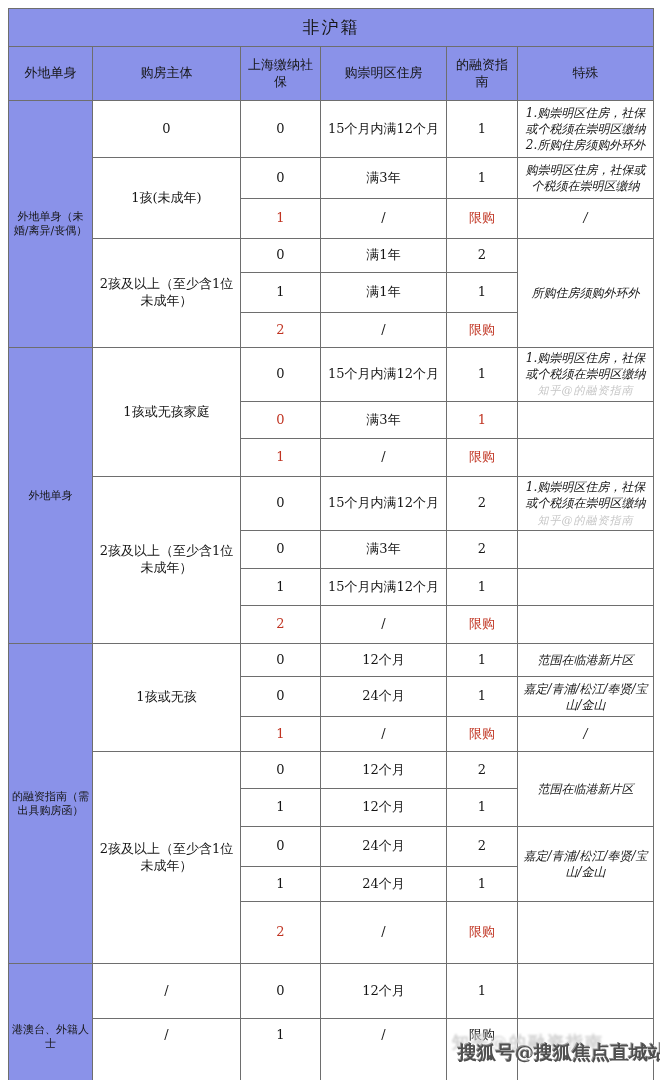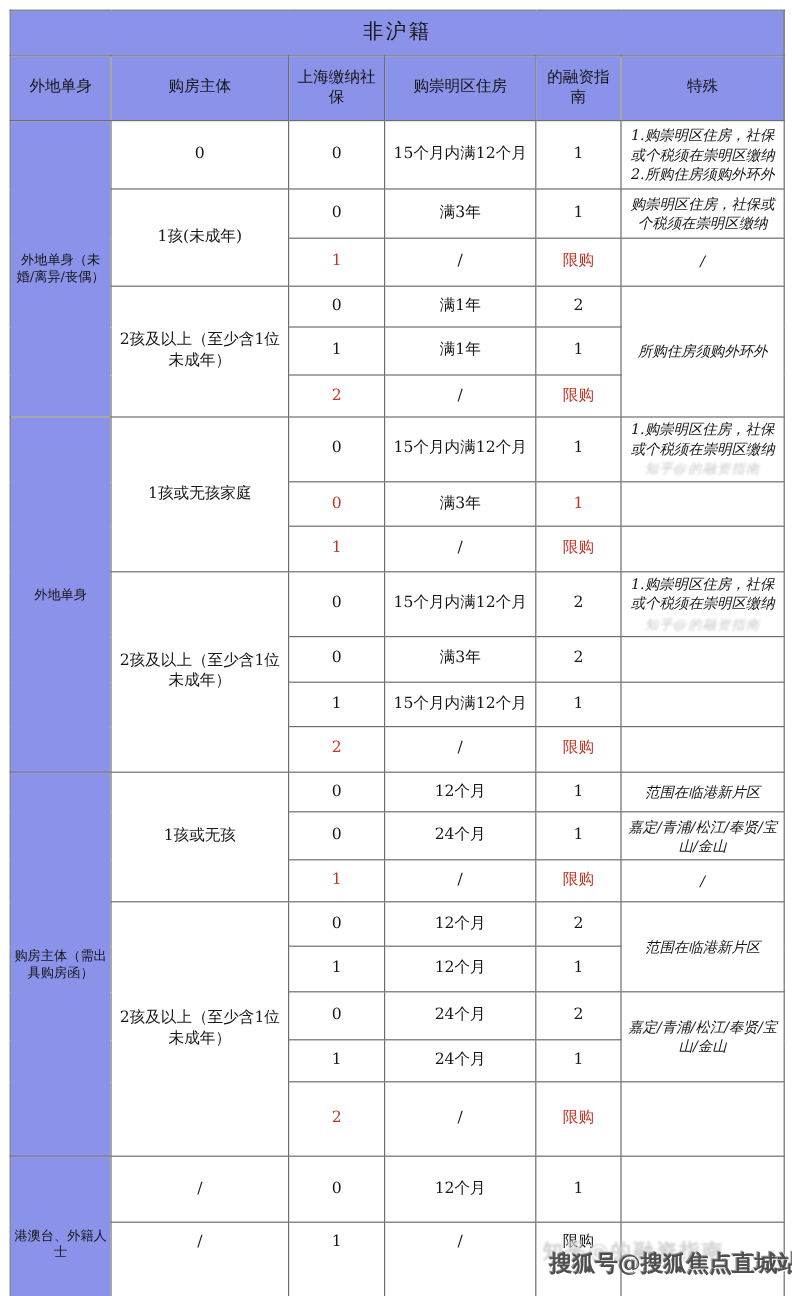--- a/index.html
+++ b/index.html
@@ -166,21 +166,21 @@
       <td class="special"></td>
     </tr>
     <tr style="height:38px">
       <td class="red">2</td>
       <td>/</td>
       <td class="red">限购</td>
       <td class="special"></td>
     </tr>
 
     <tr style="height:33px">
-      <td class="subject" rowspan="8">购房主体（需出具购房函）</td>
+      <td class="subject" rowspan="8">的融资指南（需出具购房函）</td>
       <td rowspan="3">1孩或无孩</td>
       <td>0</td>
       <td>12个月</td>
       <td>1</td>
       <td class="special">范围在临港新片区</td>
     </tr>
     <tr style="height:40px">
       <td>0</td>
       <td>24个月</td>
       <td>1</td>

